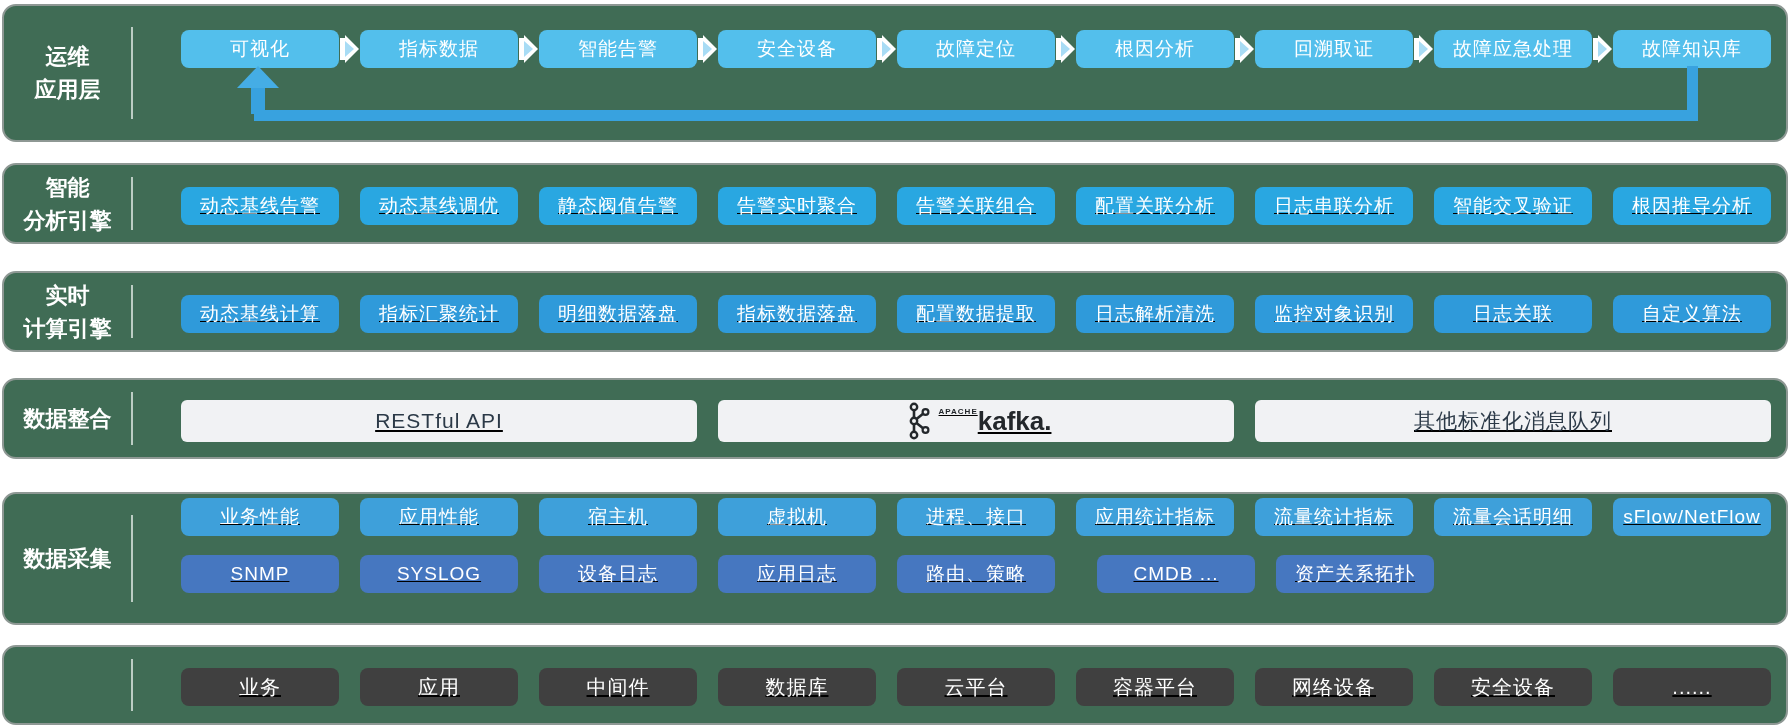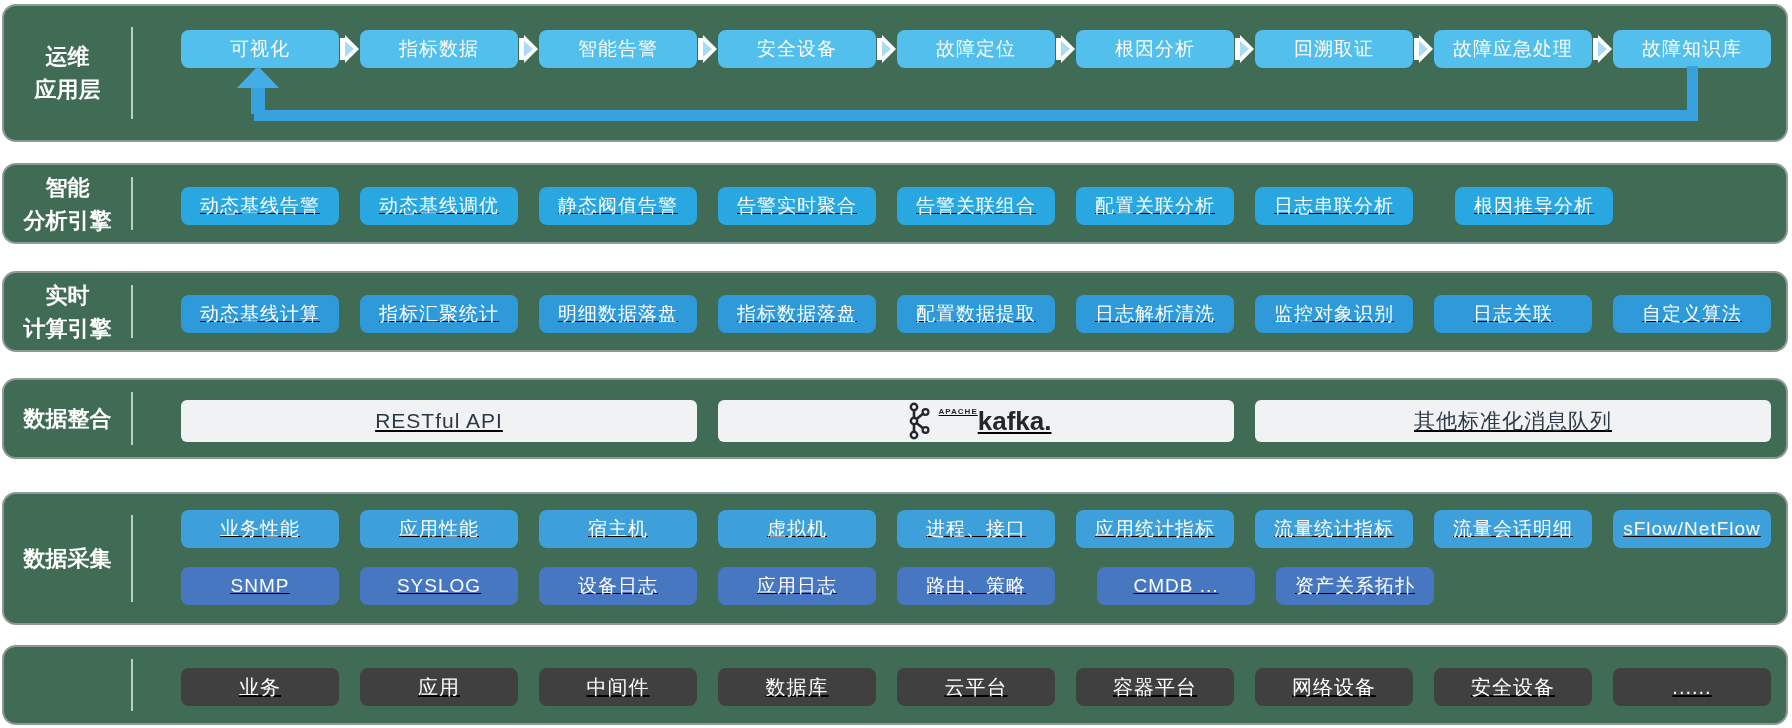--- a/index.html
+++ b/index.html
@@ -134,20 +134,21 @@
         <div class="box box-analysis">静态阀值告警</div>
         <div class="gapper"></div>
         <div class="box box-analysis">告警实时聚合</div>
         <div class="gapper"></div>
         <div class="box box-analysis">告警关联组合</div>
         <div class="gapper"></div>
         <div class="box box-analysis">配置关联分析</div>
         <div class="gapper"></div>
         <div class="box box-analysis">日志串联分析</div>
         <div class="gapper"></div>
+        <div class="box box-analysis">智能交叉验证</div>
         <div class="gapper"></div>
         <div class="box box-analysis">根因推导分析</div>
       </div>
   </div>
 
   <div class="layer" style="top:271px;height:81px;">
     <div class="layer-label">实时
 计算引擎</div>
     <div class="layer-divider"></div>
     <div class="layer-content boxrow" style="top:0;height:81px;">
@@ -206,21 +207,21 @@
         </div>
       </div>
       <div class="widebox">其他标准化消息队列</div>
     </div>
   </div>
 
   <div class="layer" style="top:492px;height:133px;">
     <div class="layer-label">数据采集</div>
     <div class="layer-divider"></div>
     <div class="layer-content">
-      <div class="boxrow" style="margin-top:16px;">
+      <div class="boxrow" style="margin-top:4px;">
           <div class="box box-collect-a">业务性能</div>
           <div class="gapper"></div>
           <div class="box box-collect-a">应用性能</div>
           <div class="gapper"></div>
           <div class="box box-collect-a">宿主机</div>
           <div class="gapper"></div>
           <div class="box box-collect-a">虚拟机</div>
           <div class="gapper"></div>
           <div class="box box-collect-a">进程、接口</div>
           <div class="gapper"></div>

